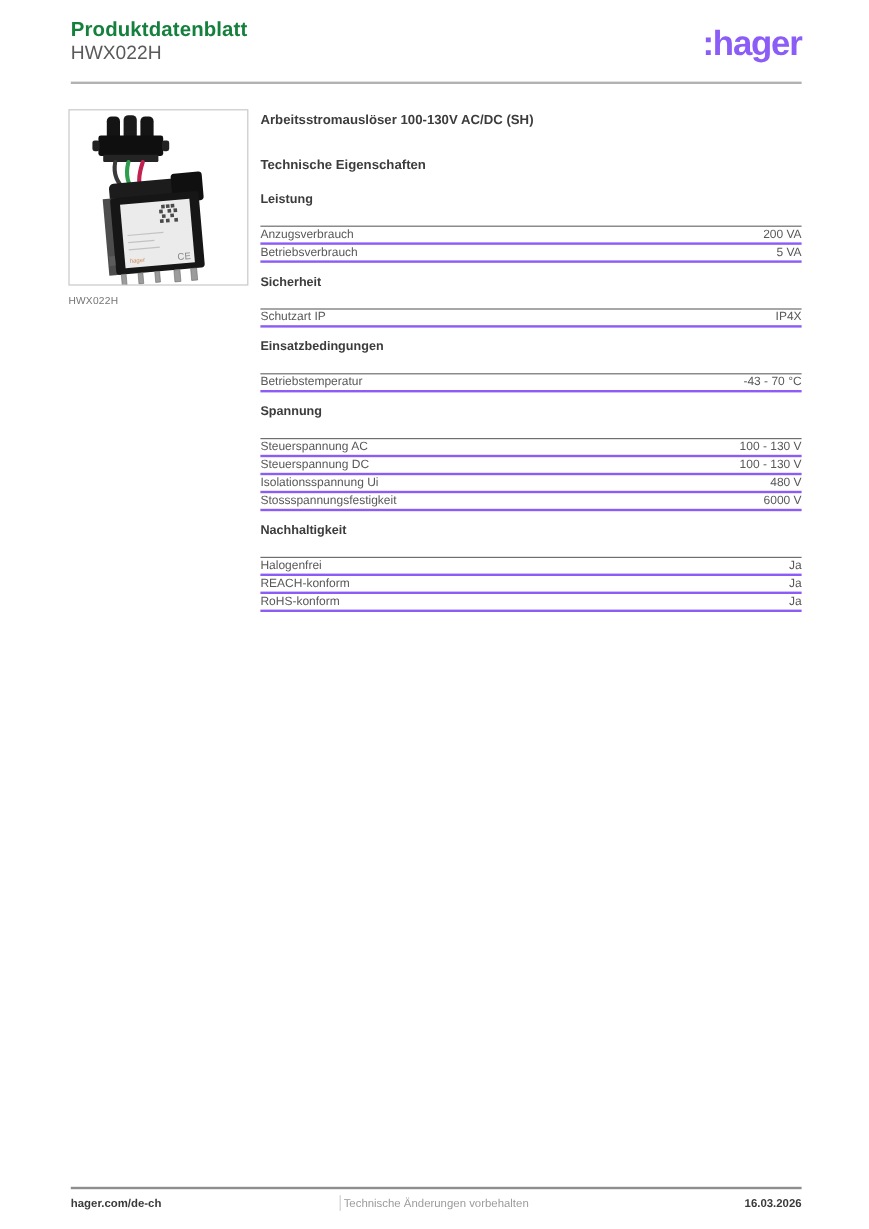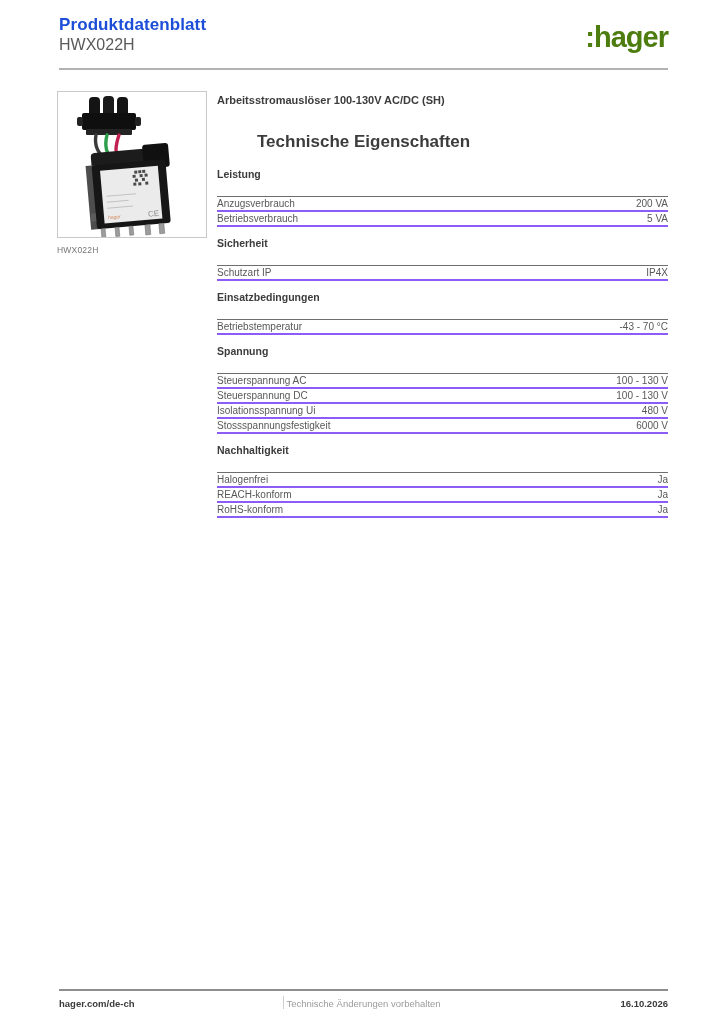--- a/index.html
+++ b/index.html
@@ -2,35 +2,35 @@
 <html><head>
 <meta charset="utf-8">
 <style>
   * { margin:0; padding:0; box-sizing:border-box; }
   html,body { width:724px; height:1024px; background:#ffffff;
     font-family:"Liberation Sans","DejaVu Sans",sans-serif; }
   .page { position:relative; width:724px; height:1024px; background:#fff; overflow:hidden; }
 
   
   .hdr { position:absolute; left:59px; top:14px; }
-  .hdr-title { font-size:17px; font-weight:bold; color:#1d4ed8; line-height:21px; letter-spacing:.1px; }
+  .hdr-title { font-size:17px; font-weight:bold; color:#15803d; line-height:21px; letter-spacing:.1px; }
   .hdr-sub { font-size:16px; color:#5a5a5a; line-height:20px; }
   .logo { position:absolute; right:56px; top:22px; font-size:29px; font-weight:bold;
     letter-spacing:-1px; line-height:30px; }
   .hdr-rule { position:absolute; left:59px; right:56px; top:68px; height:2px; background:#b2b2b2; }
 
   
   .photo-col { position:absolute; left:57px; top:91px; width:150px; }
   .photo-box { width:150px; height:147px; border:1px solid #c9c9c9; background:#fff; }
   .photo-caption { margin-top:7px; font-size:8.5px; color:#757575; letter-spacing:.2px; }
 
   
   .spec-col { position:absolute; left:217px; top:91px; width:451px; }
   .prod-title { font-size:11px; font-weight:bold; color:#3c3c3c; margin-top:3px; }
-  .tech-title { font-size:17px; font-weight:bold; color:#3c3c3c; margin-top:26px;margin-left:40px; }
+  .tech-title { font-size:11px; font-weight:bold; color:#3c3c3c; margin-top:26px; }
   .sections { margin-top:16px; }
   .sec { margin-bottom:10px; }
   .sec-name { font-size:10.5px; font-weight:bold; color:#3c3c3c;
     padding-bottom:16px; border-bottom:1px solid #6e6e6e; }
   .row { display:flex; justify-content:space-between; align-items:center;
     height:15px; border-bottom:2px solid #8b5cf6; font-size:10px; color:#585858; }
   .row .lbl { text-align:left; }
   .row .val { text-align:right; }
 
   
@@ -43,21 +43,21 @@
 </style>
 </head>
 <body>
 
 <div class="page">
 
   <div class="hdr">
     <div class="hdr-title">Produktdatenblatt</div>
     <div class="hdr-sub">HWX022H</div>
   </div>
-  <div class="logo" style="color:#4d7c0f;margin-left:44px;">:hager</div>
+  <div class="logo" style="color:#8b5cf6;margin-left:44px;">:hager</div>
   <div class="hdr-rule"></div>
 
   <div class="photo-col">
     <div class="photo-box">
       <svg width="148" height="145" viewBox="0 0 148 145">
 
         <g>
           <rect x="31" y="5" width="11" height="22" rx="4" fill="#141414"></rect>
           <rect x="45" y="4" width="11" height="22" rx="4" fill="#1b1b1b"></rect>
           <rect x="59" y="5" width="11" height="22" rx="4" fill="#141414"></rect>
@@ -196,16 +196,16 @@
   </div>
 </div>
 </div>
   </div>
 
   <div class="ftr-rule"></div>
   <div class="ftr">
     <span class="ftr-left">hager.com/de-ch</span>
     <span class="ftr-div"></span>
     <span class="ftr-center">Technische Änderungen vorbehalten</span>
-    <span class="ftr-right">16.10.2026</span>
+    <span class="ftr-right">16.03.2026</span>
   </div>
 
 </div>
 
 </body></html>

